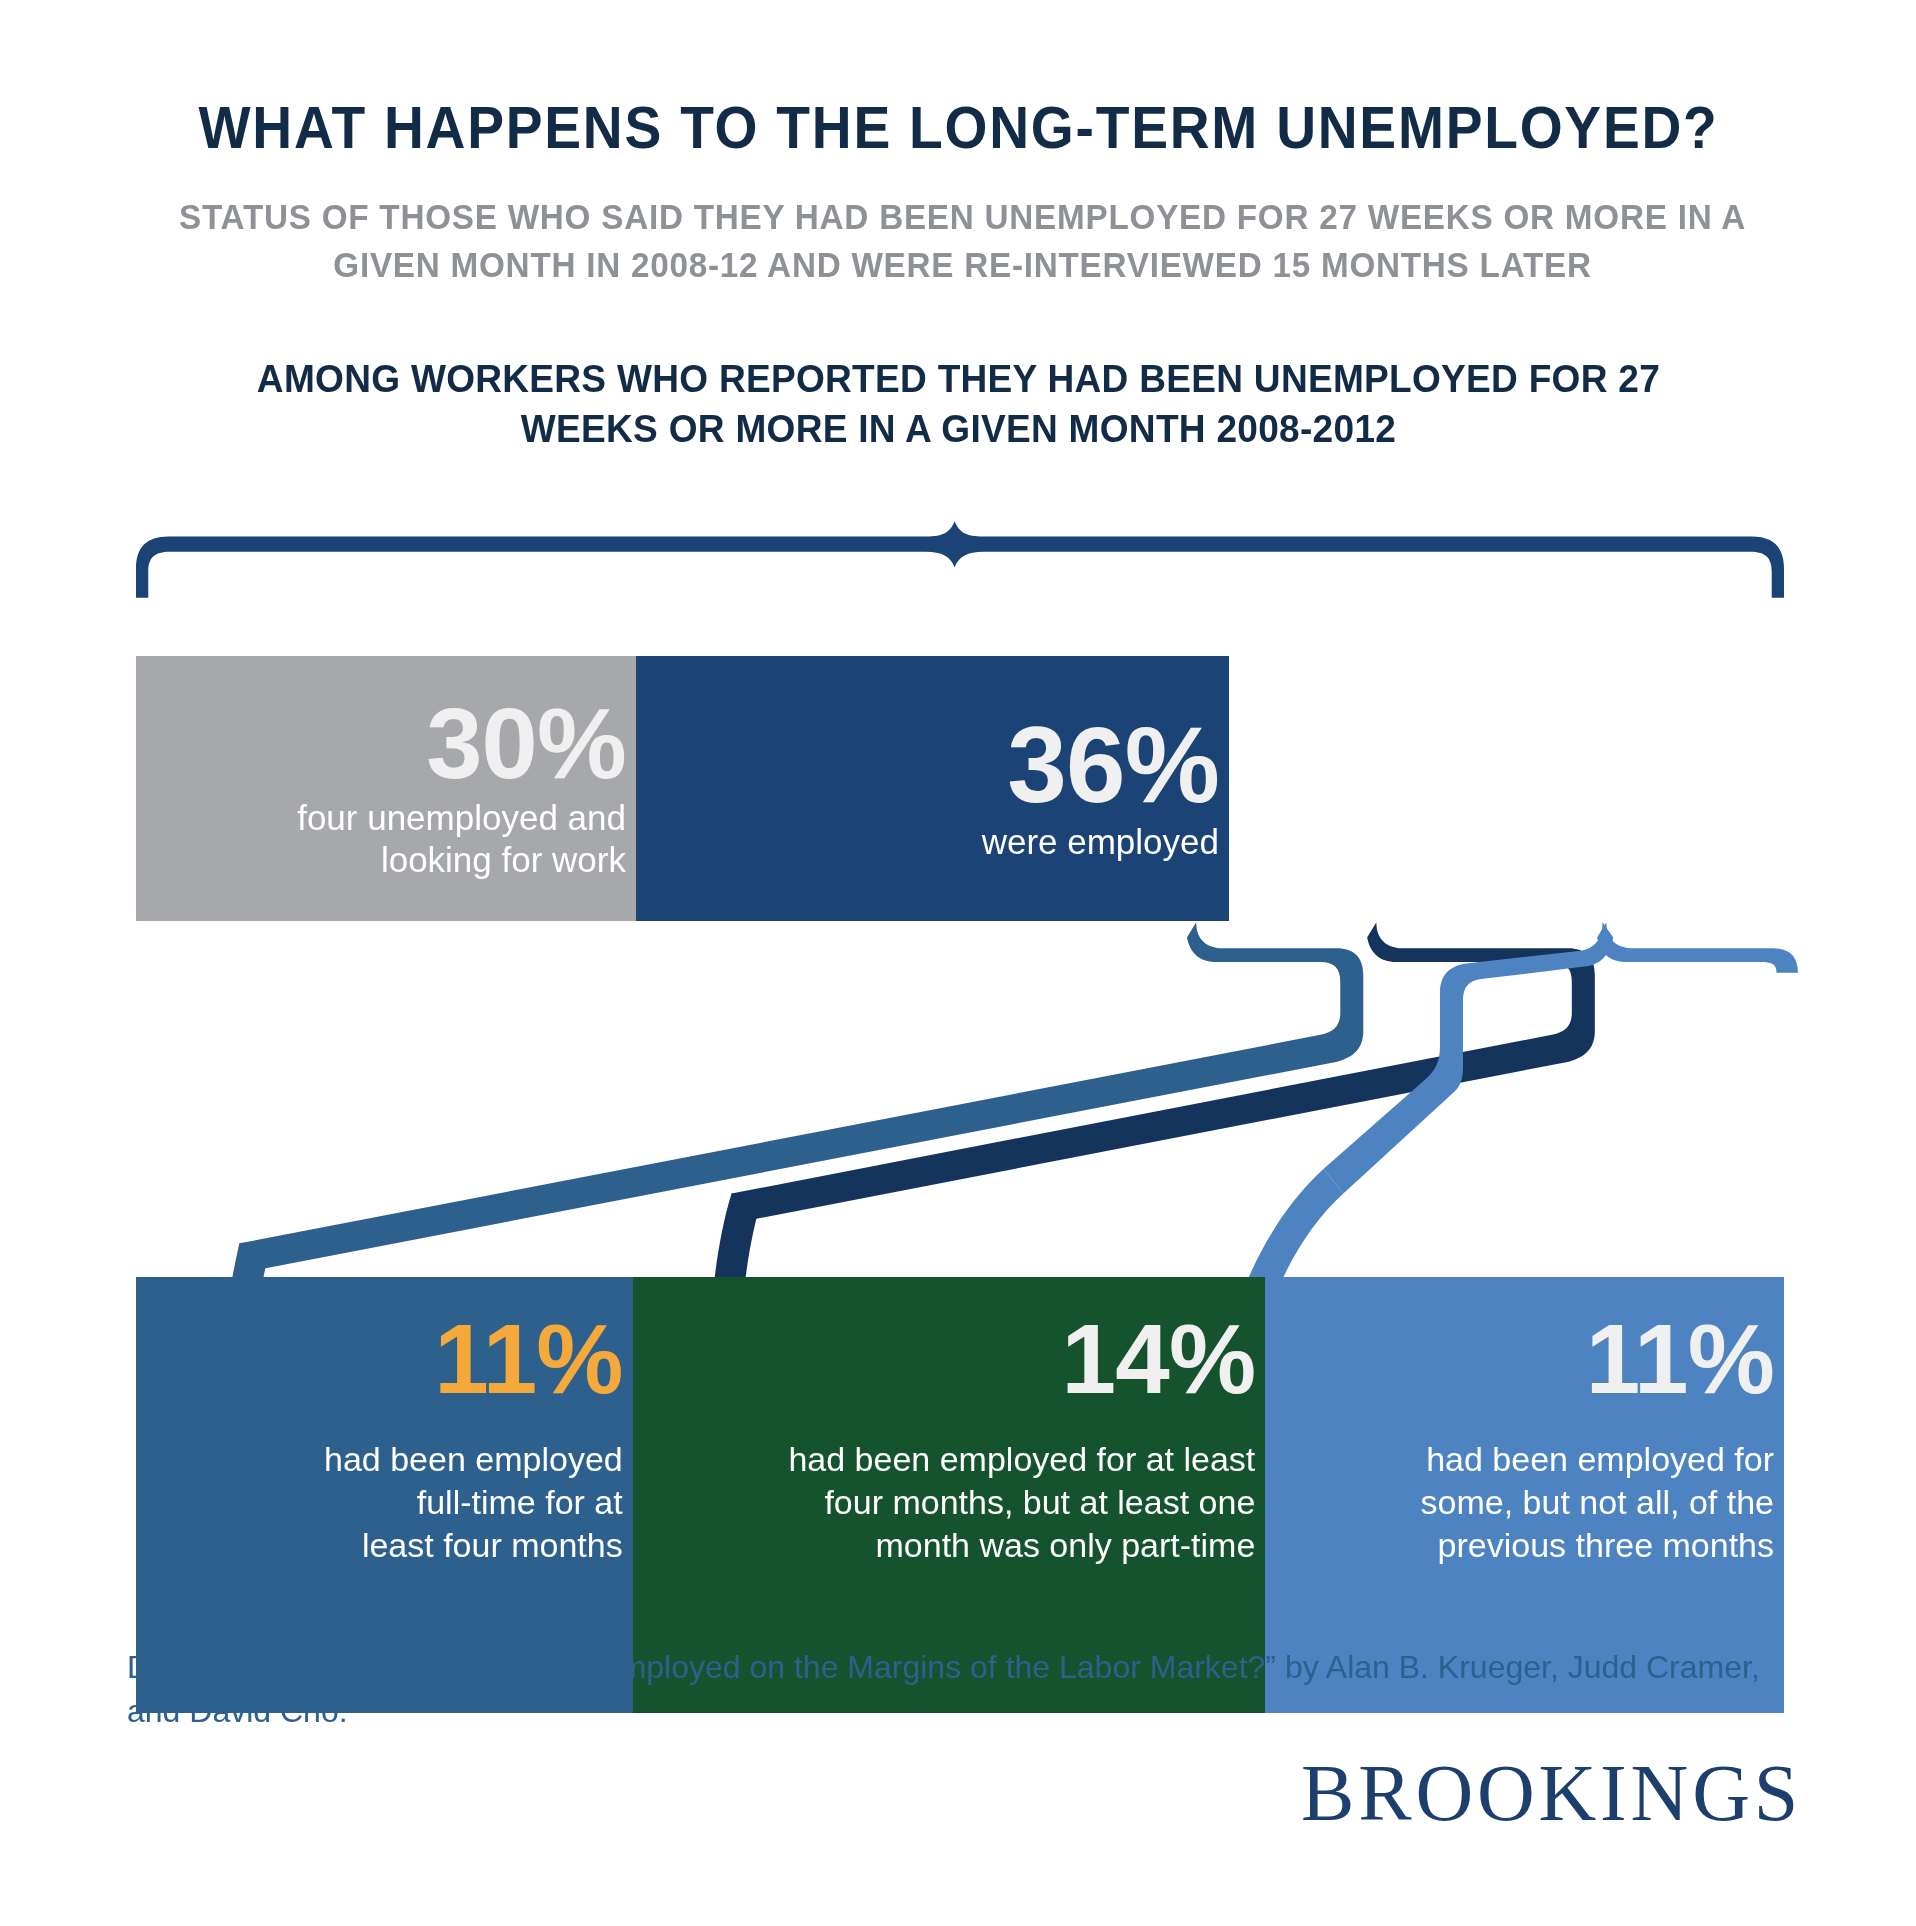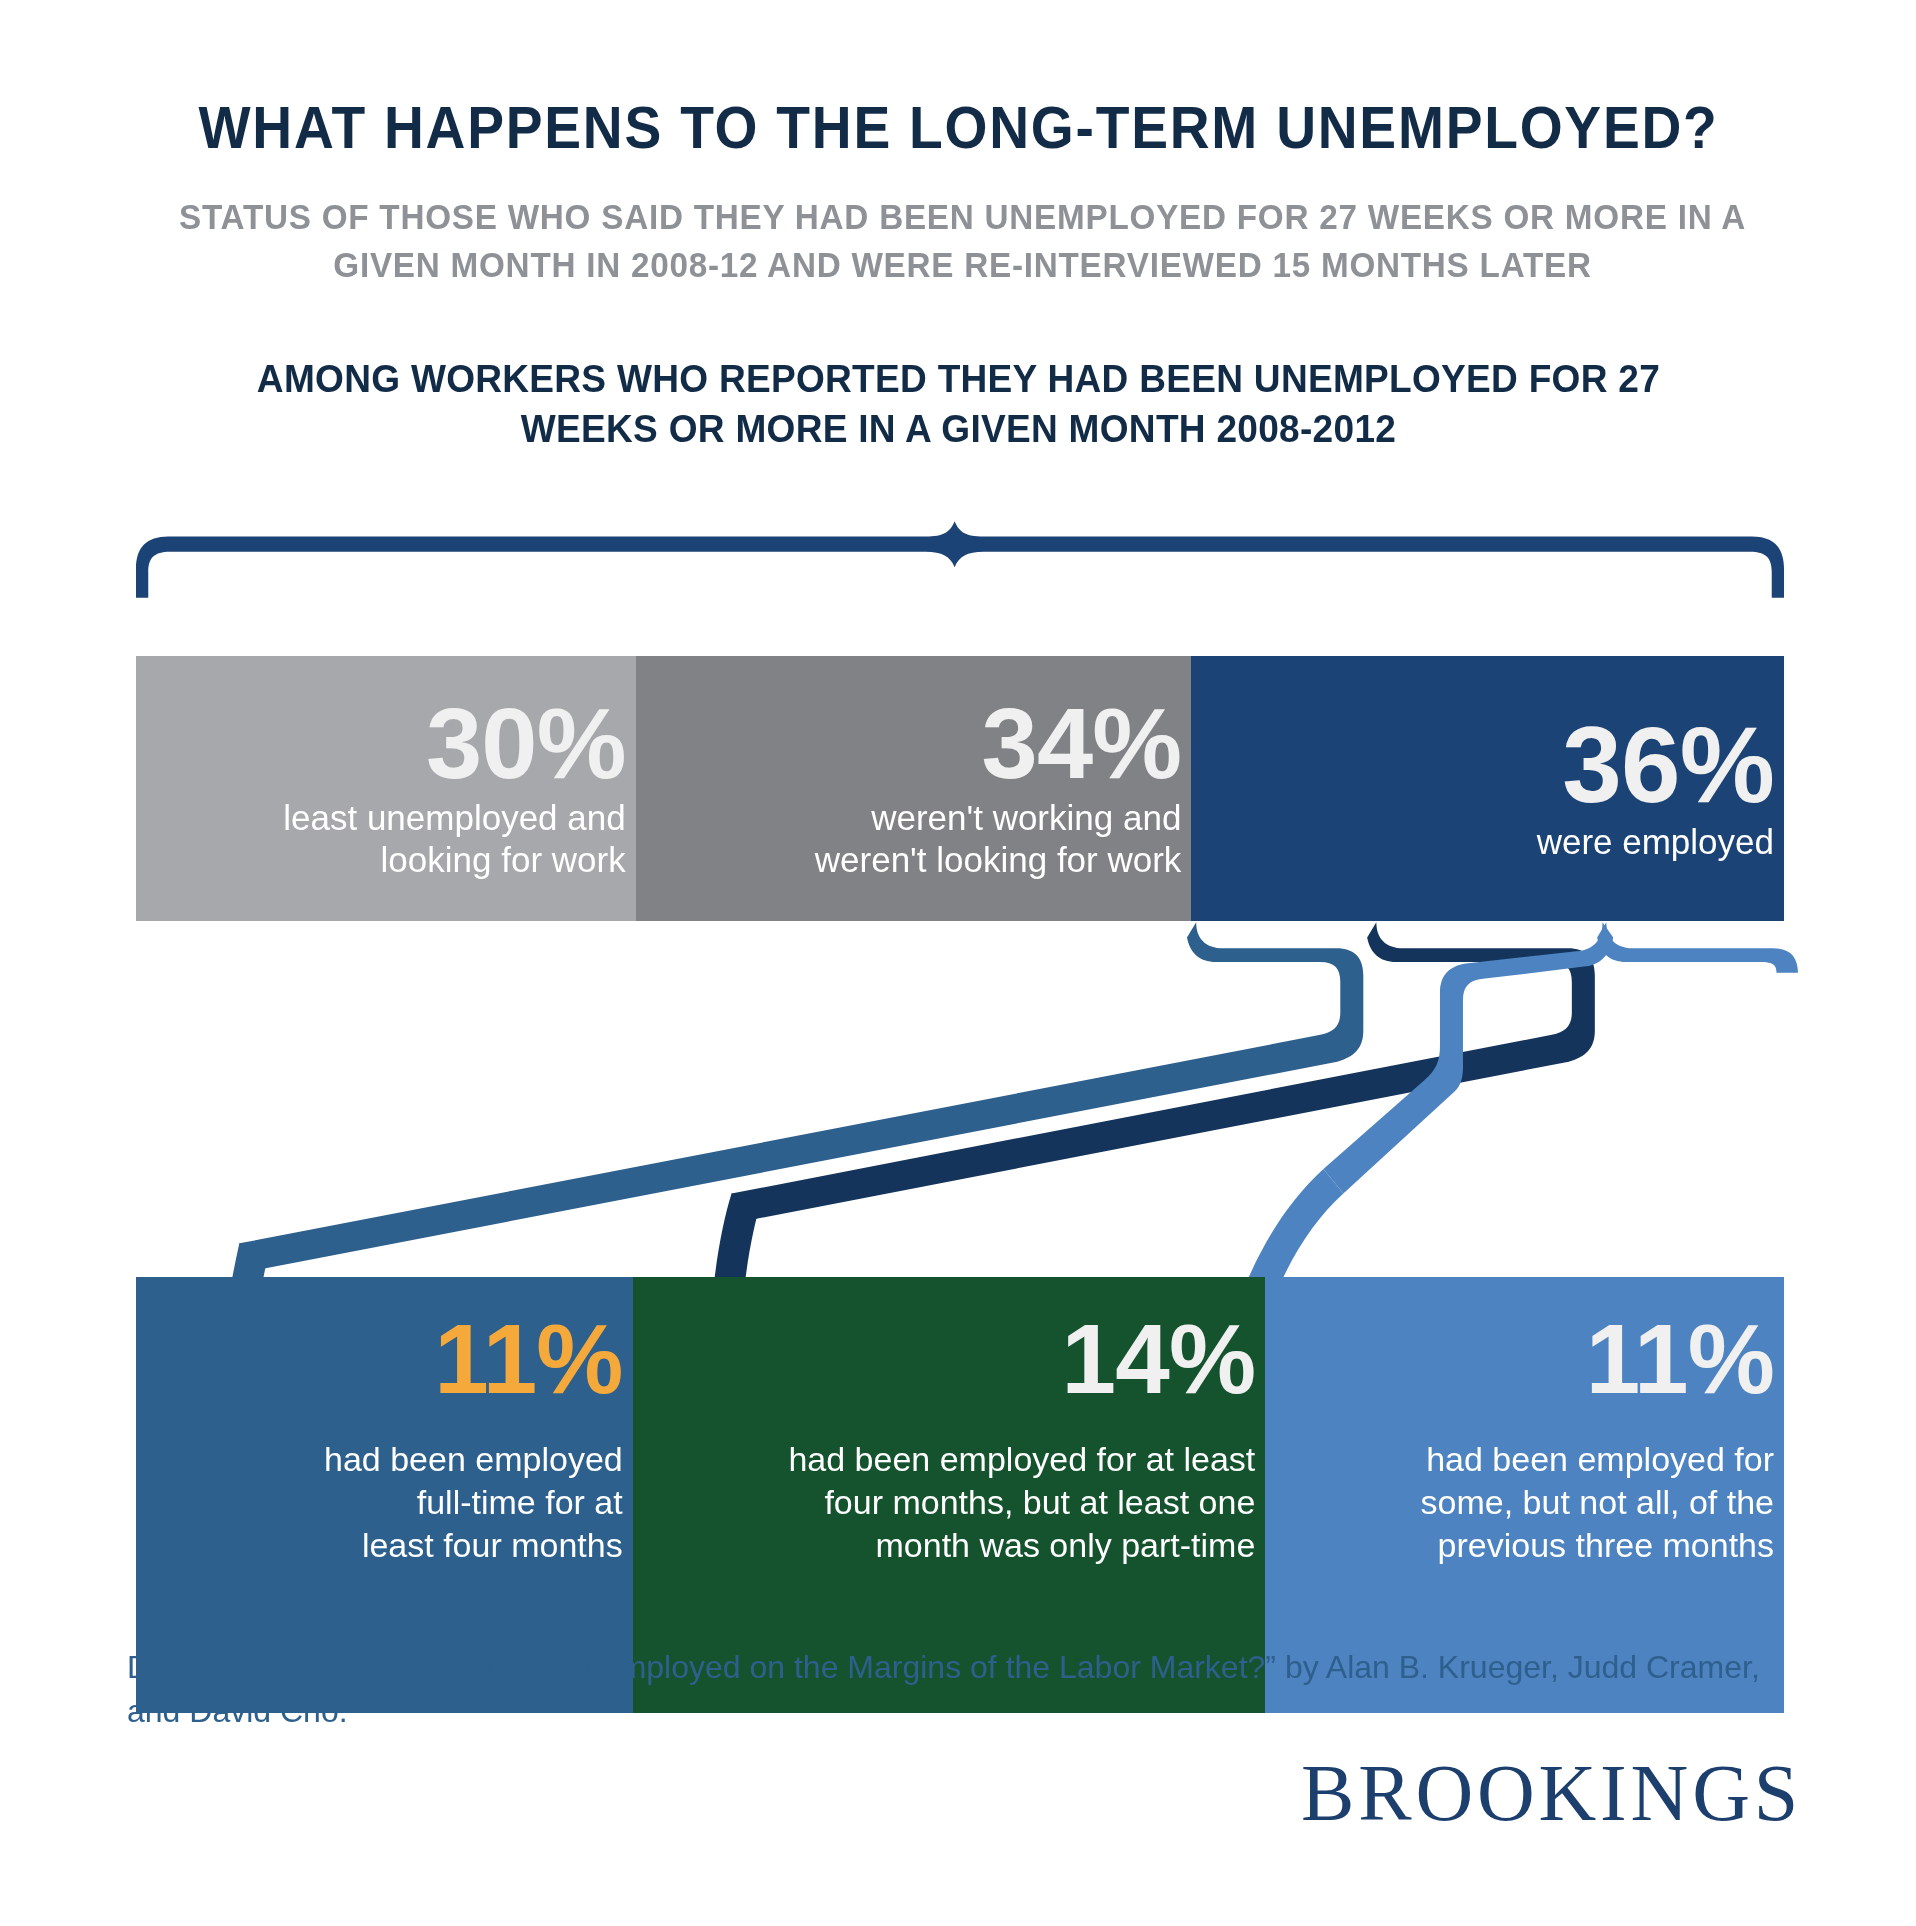--- a/index.html
+++ b/index.html
@@ -202,29 +202,24 @@
                C1084,40 1074,46 1068,60 C1062,46 1052,40 1030,40 L44,40
                C24,40 16,48 16,66 L16,100 Z" fill="#1c4375"></path>
     </svg>
   </div>
 
 
   <div class="bar-row" id="row-top">
 
     <div class="bar" id="bar-unemployed-looking">
       <div class="pct">30%</div>
-      <div class="caption">least unemployed and
+      <div class="caption">four unemployed and
 looking for work</div>
     </div>
 
-    <div class="bar" id="bar-not-working">
-      <div class="pct">34%</div>
-      <div class="caption">weren't working and
-weren't looking for work</div>
-    </div>
 
     <div class="bar" id="bar-employed">
       <div class="pct">36%</div>
       <div class="caption">were employed</div>
     </div>
 
   </div>
 
   <div class="connectors">
     <svg width="1917" height="368" viewBox="0 0 2500 480" xmlns="http://www.w3.org/2000/svg">

